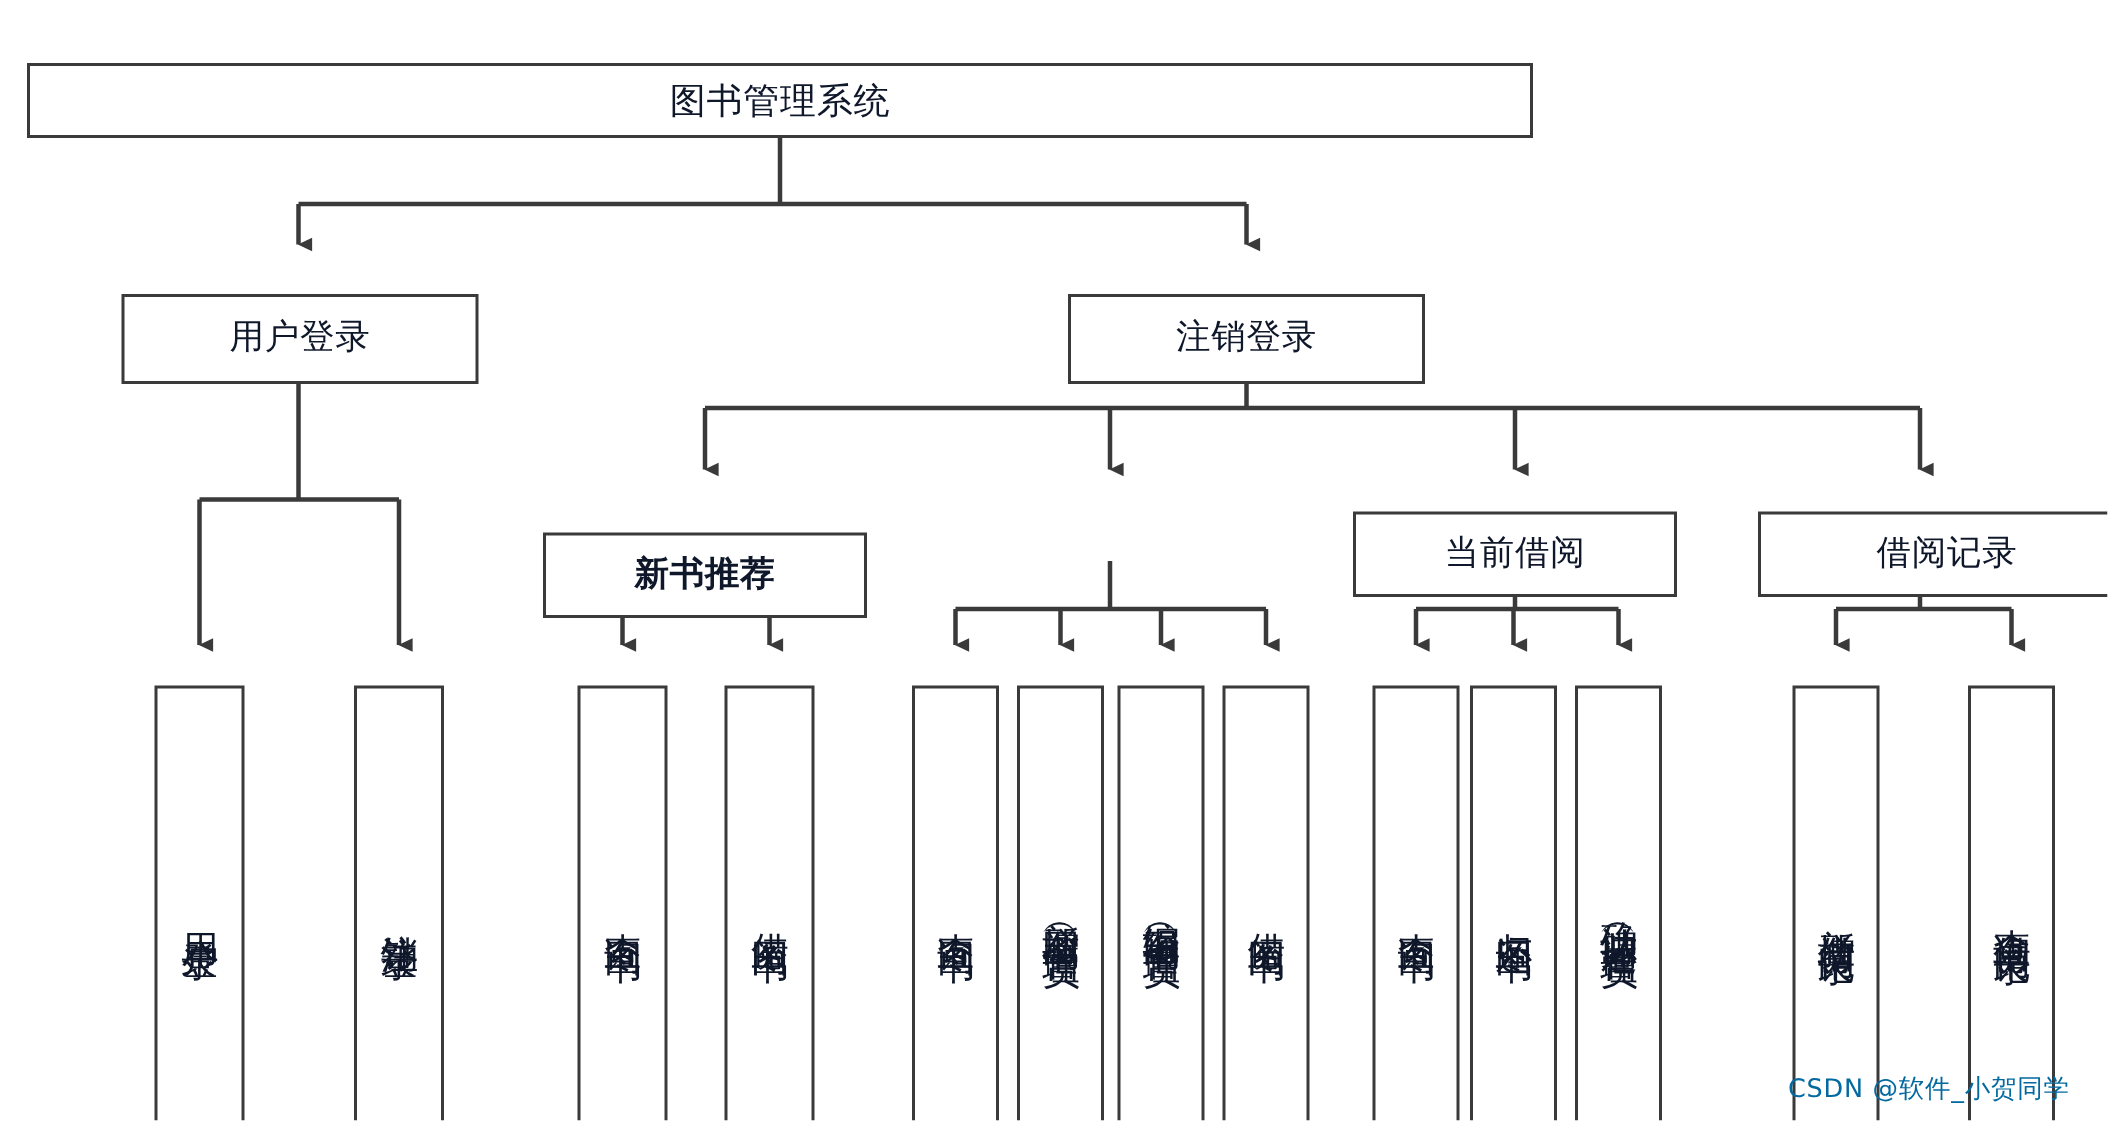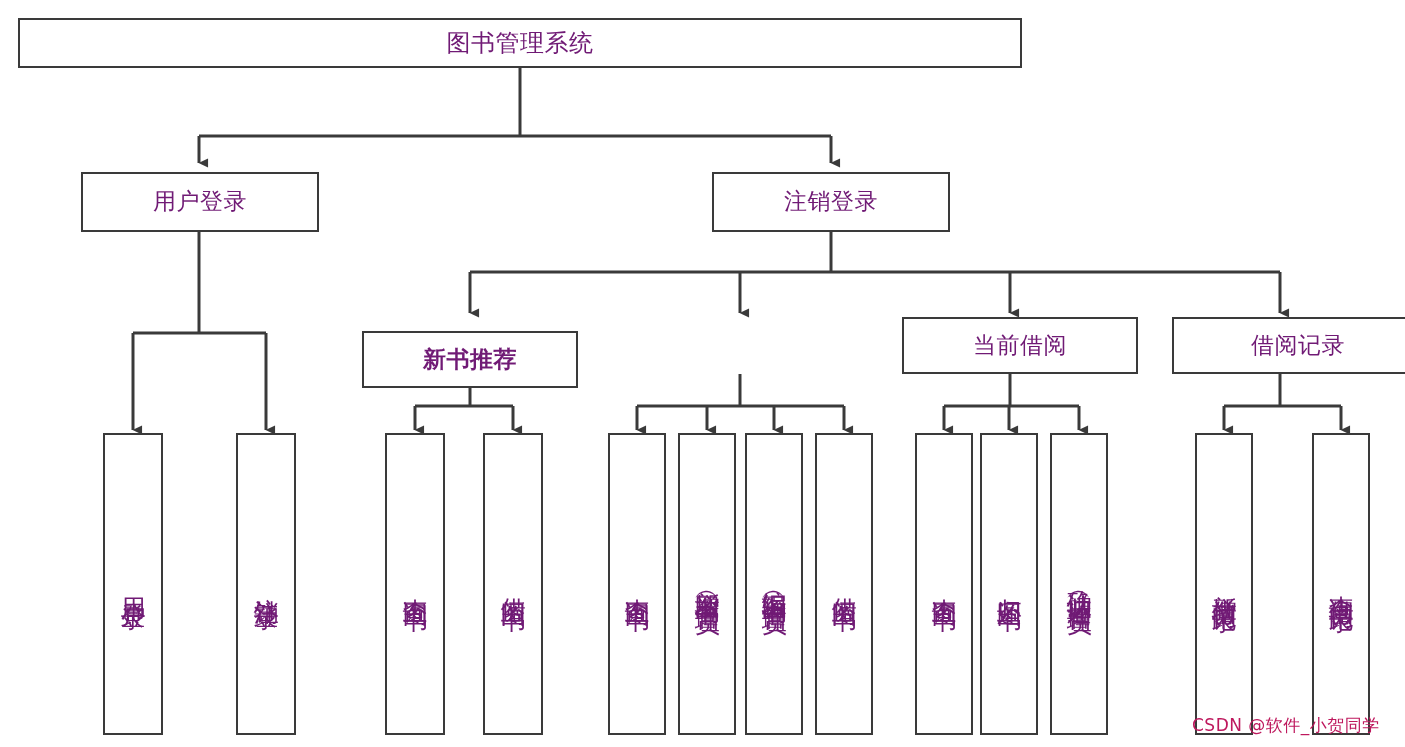--- a/index.html
+++ b/index.html
@@ -26,21 +26,22 @@
     pointer-events: none;
   }
   .node {
     position: absolute;
     box-sizing: border-box;
     border: 2.5px solid #3a3a3a;
     background: #ffffff;
     display: flex;
     align-items: center;
     justify-content: center;
-    color: #701a75;
+    color: #0f172a;
+    margin-top: 24px;
   }
   .node .label {
     text-align: center;
     line-height: 1.18;
     letter-spacing: 0.5px;
   }
   
   .node.horiz .label {
     font-size: 23px;
     white-space: nowrap;
@@ -57,21 +58,21 @@
     writing-mode: vertical-rl;
     text-orientation: upright;
     font-size: 25px;
     line-height: 1.02;
     letter-spacing: 3px;
     white-space: nowrap;
   }
   .watermark {
     position: absolute;
     font-size: 17px;
-    color: #be185d;
+    color: #0369a1;
     white-space: nowrap;
     letter-spacing: 0.5px;
   }
 </style>
 </head>
 <body>
 
 <div id="canvas">
 
   <svg id="edges" viewBox="0 0 1405 747">
@@ -131,21 +132,21 @@
   <div class="node horiz" style="left:81px; top:172px; width:238px; height:60px;">
     <span class="label">用户登录</span>
   </div>
   <div class="node horiz" style="left:712px; top:172px; width:238px; height:60px;">
     <span class="label">注销登录</span>
   </div>
 
   <div class="node horiz" style="left:362px; top:331px; width:216px; height:57px;font-weight:bold;">
     <span class="label">新书推荐</span>
   </div>
-  <div class="node horiz" style="left:902px; top:317px; width:236px; height:57px;">
+  <div class="node horiz" style="left:902px; top:317px; width:216px; height:57px;">
     <span class="label">当前借阅</span>
   </div>
   <div class="node horiz" style="left:1172px; top:317px; width:252px; height:57px;">
     <span class="label">借阅记录</span>
   </div>
 
   <div class="node vert" style="left:103px; top:433px; width:60px; height:302px;">
     <span class="label">用户登录</span>
   </div>
   <div class="node vert" style="left:236px; top:433px; width:60px; height:302px;">

